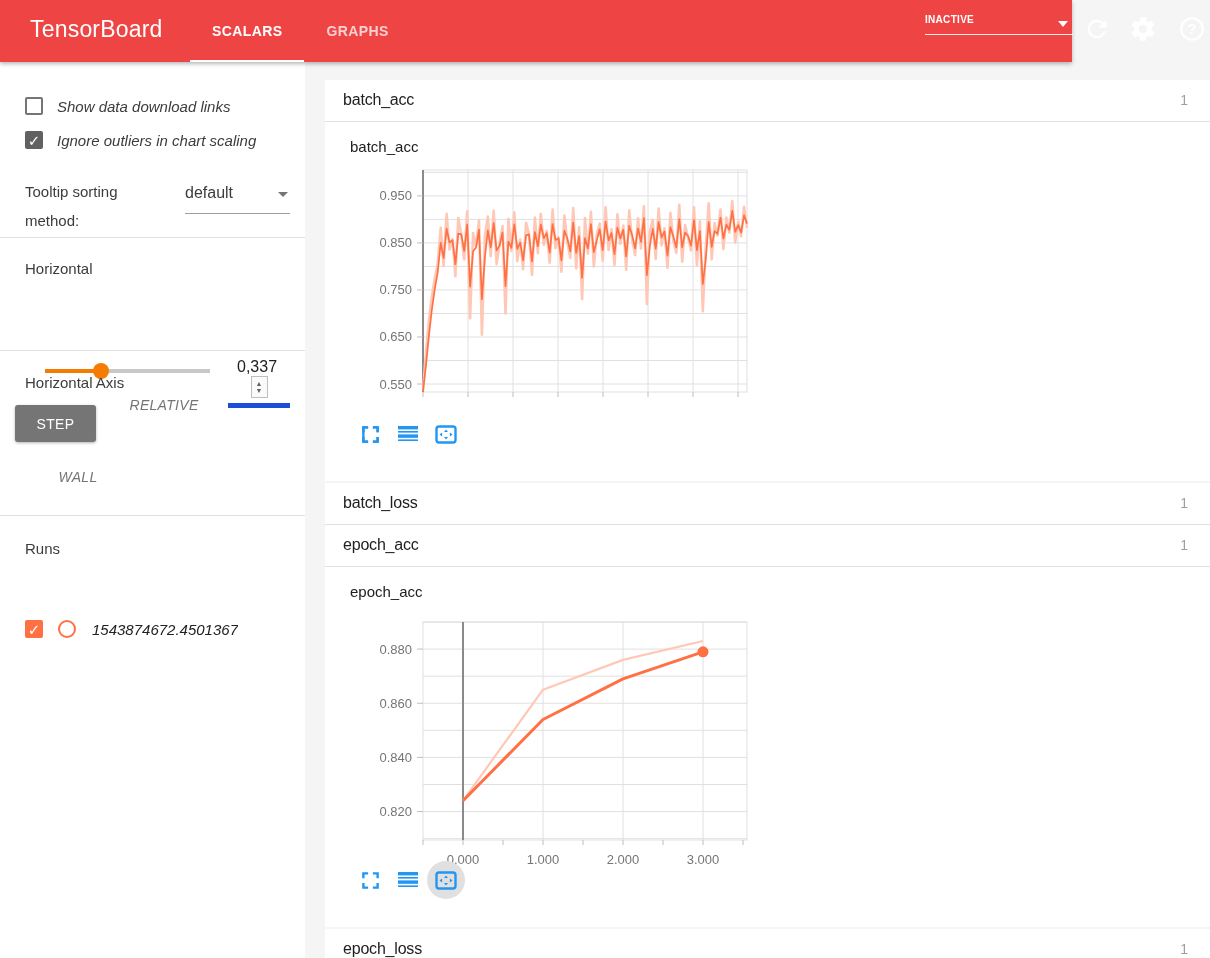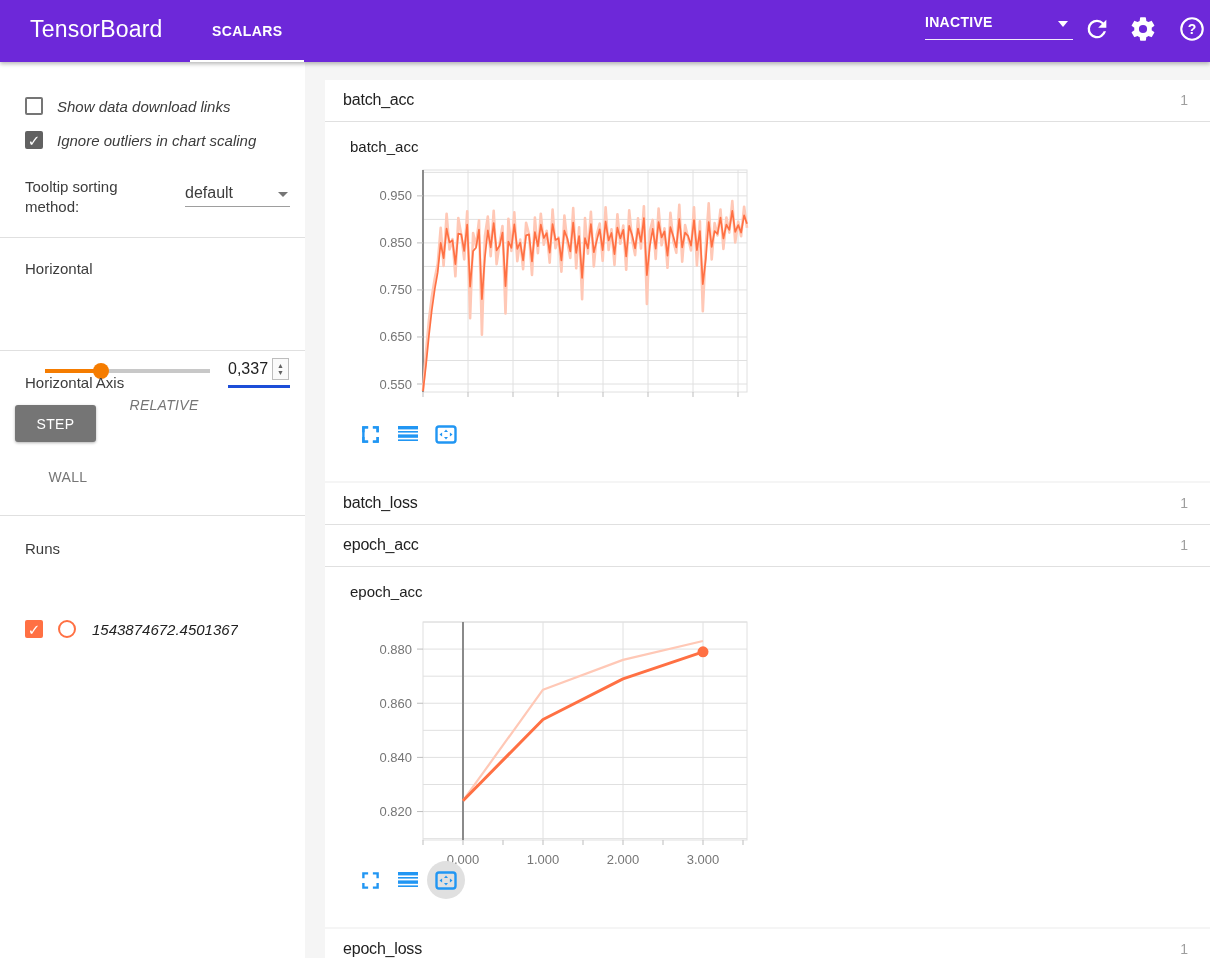--- a/index.html
+++ b/index.html
@@ -1,54 +1,54 @@
 <!DOCTYPE html>
 <html><head>
 <meta charset="utf-8">
 <style>
   * { box-sizing: border-box; margin: 0; padding: 0; }
   html,body { width:1210px; height:958px; overflow:hidden;
     font-family:"Liberation Sans","DejaVu Sans",sans-serif; background:#f5f5f5; }
 
   
-  .topbar { position:absolute; left:0; top:0; width:1210px; height:62px;
-    background:#6d28d9; color:#fff; box-shadow:0 2px 4px rgba(0,0,0,.28); z-index:10; }
+  .topbar { position:absolute; left:0; top:0; width:1072px; height:62px;
+    background:#ef4444; color:#fff; box-shadow:0 2px 4px rgba(0,0,0,.28); z-index:10; }
   .logo { position:absolute; left:30px; top:16px; font-size:23px; letter-spacing:.2px; }
   .tabs { position:absolute; left:190px; top:0; height:62px; display:flex; }
   .tab { height:62px; display:flex; align-items:center; padding:0 22px;
     font-size:14px; font-weight:bold; letter-spacing:.4px; position:relative; cursor:pointer; }
   .tab.inactive { color:rgba(255,255,255,.75); }
   .tab .underline { position:absolute; left:0; bottom:0; width:100%; height:2px; background:#fff; }
   .status { position:absolute; left:925px; top:14px; width:148px; border-bottom:1px solid rgba(255,255,255,.9);
-    padding-bottom:9px; font-size:14px; font-weight:bold; letter-spacing:.3px; cursor:pointer; }
+    padding-bottom:9px; font-size:10px; font-weight:bold; letter-spacing:.3px; cursor:pointer; }
   .status .caret { position:absolute; right:5px; top:7px; width:0; height:0;
     border-left:5px solid transparent; border-right:5px solid transparent; border-top:6px solid #fff; }
   .hicon { position:absolute; top:15px; width:28px; height:28px; cursor:pointer; }
 
   
   .sidebar { position:absolute; left:0; top:62px; width:305px; height:896px; background:#fff; overflow:hidden; }
   .divider { position:absolute; left:0; width:305px; height:1px; background:#e0e0e0; }
   .side-label { position:absolute; font-size:15px; color:#3c3c3c; }
   .cbrow { position:absolute; left:25px; display:flex; align-items:center; cursor:pointer; width:268px;font-style:italic; }
   .cbbox { width:18px; height:18px; border:2px solid #757575; border-radius:2px; flex:none;
     display:flex; align-items:center; justify-content:center; background:#fff; }
   .cbbox.checked-dark { background:#616161; border-color:#616161; }
   .cbbox.checked-run { background:#ff7043; border-color:#ff7043; }
   .cbbox .mark { color:#fff; font-size:15px; line-height:1; font-weight:bold; }
   .cbrow .cblabel { margin-left:14px; font-size:15px; color:#3c3c3c; white-space:nowrap; overflow:hidden; }
   .dropdown { position:absolute; left:185px; width:105px; border-bottom:1px solid #9e9e9e;
-    padding-bottom:4px; font-size:16px; color:#3c3c3c; cursor:pointer; }
+    padding-bottom:11px; font-size:16px; color:#3c3c3c; cursor:pointer; }
   .dropdown .caret { position:absolute; right:2px; top:8px; width:0; height:0;
     border-left:5px solid transparent; border-right:5px solid transparent; border-top:5px solid #757575; }
   .slider { position:absolute; left:45px; top:307px; width:165px; height:4px; background:#c8c8c8; cursor:pointer; }
   .slider .fill { position:absolute; left:0; top:0; height:4px; background:#f57c00; }
   .slider .handle { position:absolute; top:-6px; width:16px; height:16px; border-radius:50%;
     background:#f57c00; margin-left:-8px; }
-  .numinput { position:absolute; left:228px; top:296px; width:62px; border-bottom:3px solid #1d4ed8;
-    padding-bottom:5px; display:flex; align-items:center; }
+  .numinput { position:absolute; left:228px; top:296px; width:62px; border-bottom:5px solid #1d4ed8;
+    padding-bottom:5px; display:flex; align-items:center;flex-direction:column; }
   .numinput .val { font-size:16px; color:#212121; width:44px; }
   .stepper { width:17px; height:22px; border:1px solid #bdbdbd; background:#fafafa; display:flex;
     flex-direction:column; align-items:center; justify-content:center; cursor:pointer; }
   .stepper span { font-size:7px; color:#616161; line-height:7px; }
   .seg-btn { position:absolute; border-radius:3px; font-size:14px; letter-spacing:.3px; cursor:pointer;
     display:flex; align-items:center; justify-content:center; color:#757575; }
   .seg-btn.selected { background:#757575; color:#fff; box-shadow:0 1px 3px rgba(0,0,0,.3); }
   .regex { position:absolute; left:25px; top:578px; width:265px; border-bottom:1px solid #9e9e9e;
     padding-bottom:8px; font-size:15px; color:#9e9e9e; cursor:text; }
   .runswatch { width:18px; height:18px; border-radius:50%; border:2px solid #ff7043; margin-left:15px; flex:none; }
@@ -73,20 +73,23 @@
 </head>
 <body>
 
 <div class="topbar">
   <div class="logo">TensorBoard</div>
   <div class="tabs">
     <div class="tab">
       <span>SCALARS</span>
       <span class="underline"></span>
     </div>
+    <div class="tab inactive">
+      <span>GRAPHS</span>
+    </div>
   </div>
   <div class="status">
     <span>INACTIVE</span>
     <span class="caret"></span>
   </div>
   <div class="hicon" style="left:1083px;">
     <svg width="28" height="28" viewBox="0 0 24 24" fill="#fff">
         <path d="M17.65 6.35A7.96 7.96 0 0 0 12 4a8 8 0 1 0 7.73 10h-2.08A6 6 0 1 1 12 6c1.66 0 3.14.69 4.22 1.78L13 11h7V4l-2.35 2.35z"></path>
       </svg>
   </div>
@@ -109,21 +112,21 @@
     <span class="cbbox"></span>
     <span class="cblabel">Show data download links</span>
   </div>
   <div class="cbrow" style="top:69px;">
     <span class="cbbox checked-dark">
         <span class="mark">✓</span>
       </span>
     <span class="cblabel">Ignore outliers in chart scaling</span>
   </div>
 
-  <div class="side-label" style="left:25px; top:115px; width:130px; line-height:20px;">Tooltip sorting method:</div>
+  <div class="side-label" style="left:25px; top:115px; width:130px; line-height:29px;">Tooltip sorting method:</div>
   <div class="dropdown" style="top:122px;">
     <span>default</span>
     <span class="caret"></span>
   </div>
 
   <div class="divider" style="top:175px;"></div>
 
   <div class="side-label" style="left:25px; top:198px;">Horizontal</div>
   <div class="slider">
     <span class="fill" id="slider-fill" style="width: 55.605px;"></span>
@@ -135,21 +138,21 @@
       <span>▲</span>
       <span>▼</span>
     </span>
   </div>
 
   <div class="divider" style="top:288px;"></div>
 
   <div class="side-label" style="left:25px; top:312px;">Horizontal Axis</div>
   <div class="seg-btn selected" style="left:15px; top:343px; width:81px; height:37px;">STEP</div>
   <div class="seg-btn" style="left:118px; top:324px; width:92px; height:37px;font-style:italic;">RELATIVE</div>
-  <div class="seg-btn" style="left:38px; top:396px; width:60px; height:37px;">WALL</div>
+  <div class="seg-btn" style="left:48px; top:396px; width:60px; height:37px;font-style:italic;">WALL</div>
 
   <div class="divider" style="top:453px;"></div>
 
   <div class="side-label" style="left:25px; top:478px;">Runs</div>
 
   <div class="cbrow" style="top:558px;">
     <span class="cbbox checked-run">
         <span class="mark">✓</span>
       </span>
     <span class="runswatch"></span>

